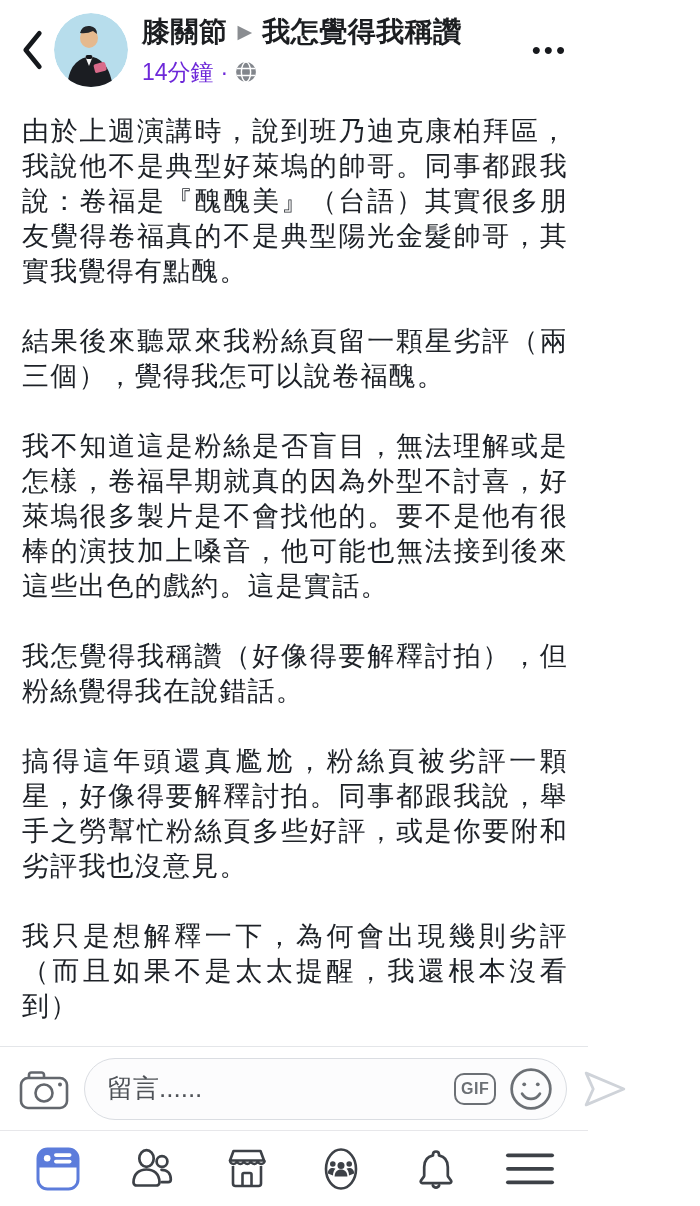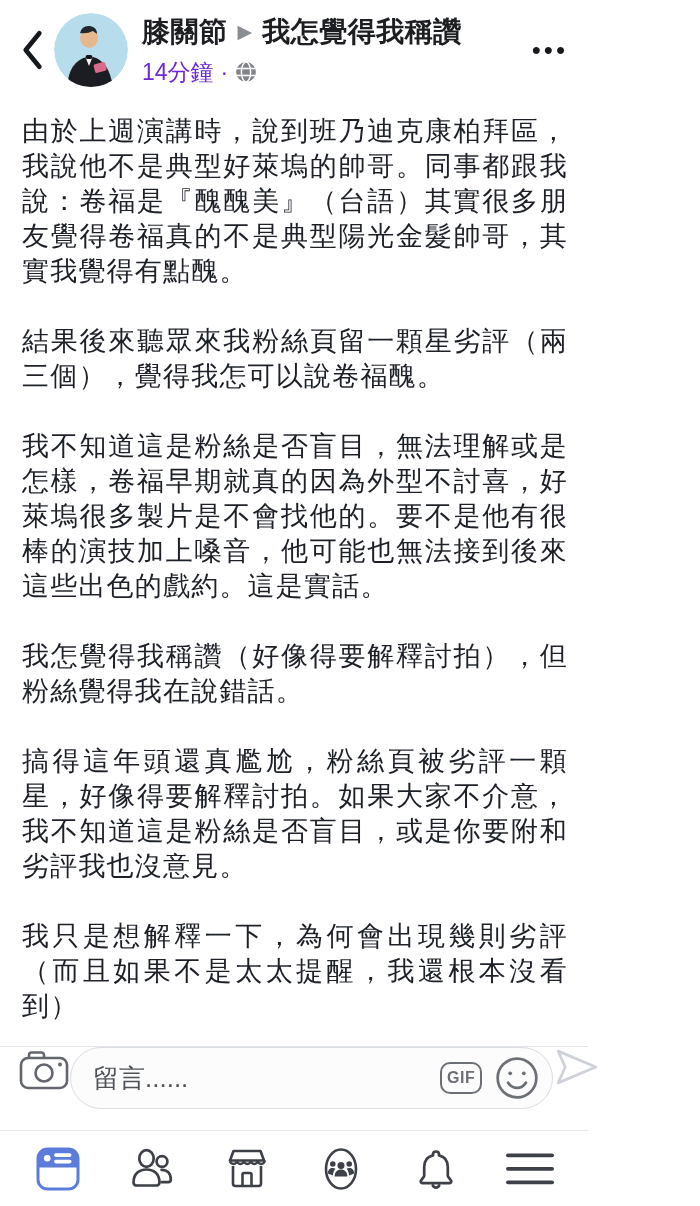--- a/index.html
+++ b/index.html
@@ -45,22 +45,22 @@
   .post-body p {
     font-size: 27px; line-height: 35px; letter-spacing: 1.2px;
     color: #1d2127; margin: 0 0 35px 0;
     text-align: justify;
   }
 
   
   .composer {
     flex: 0 0 84px; height: 84px;
     border-top: 1px solid #e4e6e9;
-    display: flex; align-items: flex-start;
-    padding: 0 12px 0 18px; background: #fff;
+    display: flex; align-items: center;
+    padding: 0 12px 0 18px; gap: 14px; background: #fff;
   }
   .icon-btn { border: none; background: none; cursor: pointer; display: flex; align-items: center; justify-content: center; }
   .comment-pill {
     flex: 1; height: 62px;
     border: 1.5px solid #dadde2; border-radius: 31px;
     background: #fcfcfd;
     display: flex; align-items: center;
     padding: 0 12px 0 22px; gap: 12px;
   }
   .comment-input {
@@ -130,21 +130,21 @@
     <button class="more-btn">
       <span>•••</span>
     </button>
   </header>
 
   <main class="post-body">
     <p>由於上週演講時，說到班乃迪克康柏拜區，我說他不是典型好萊塢的帥哥。同事都跟我說：卷福是『醜醜美』（台語）其實很多朋友覺得卷福真的不是典型陽光金髮帥哥，其實我覺得有點醜。</p>
     <p>結果後來聽眾來我粉絲頁留一顆星劣評（兩三個），覺得我怎可以說卷福醜。</p>
     <p>我不知道這是粉絲是否盲目，無法理解或是怎樣，卷福早期就真的因為外型不討喜，好萊塢很多製片是不會找他的。要不是他有很棒的演技加上嗓音，他可能也無法接到後來這些出色的戲約。這是實話。</p>
     <p>我怎覺得我稱讚（好像得要解釋討拍），但粉絲覺得我在說錯話。</p>
-    <p>搞得這年頭還真尷尬，粉絲頁被劣評一顆星，好像得要解釋討拍。如果大家不介意，我不知道這是粉絲是否盲目，或是你要附和劣評我也沒意見。</p>
+    <p>搞得這年頭還真尷尬，粉絲頁被劣評一顆星，好像得要解釋討拍。同事都跟我說，舉手之勞幫忙粉絲頁多些好評，或是你要附和劣評我也沒意見。</p>
     <p>我只是想解釋一下，為何會出現幾則劣評（而且如果不是太太提醒，我還根本沒看到）</p>
   </main>
 
   <footer class="composer">
     <button class="icon-btn">
       <svg width="52" height="44" viewBox="0 0 52 44" fill="none">
         <path d="M11 12 v-4 a2.5 2.5 0 0 1 2.5-2.5 h10 a2.5 2.5 0 0 1 2.5 2.5 v4" stroke="#63676d" stroke-width="2.6"></path>
         <rect x="3" y="11" width="46" height="30" rx="7" stroke="#63676d" stroke-width="2.6"></rect>
         <circle cx="26" cy="26" r="8.5" stroke="#63676d" stroke-width="2.6"></circle>
         <circle cx="42" cy="17.5" r="2" fill="#63676d"></circle>

